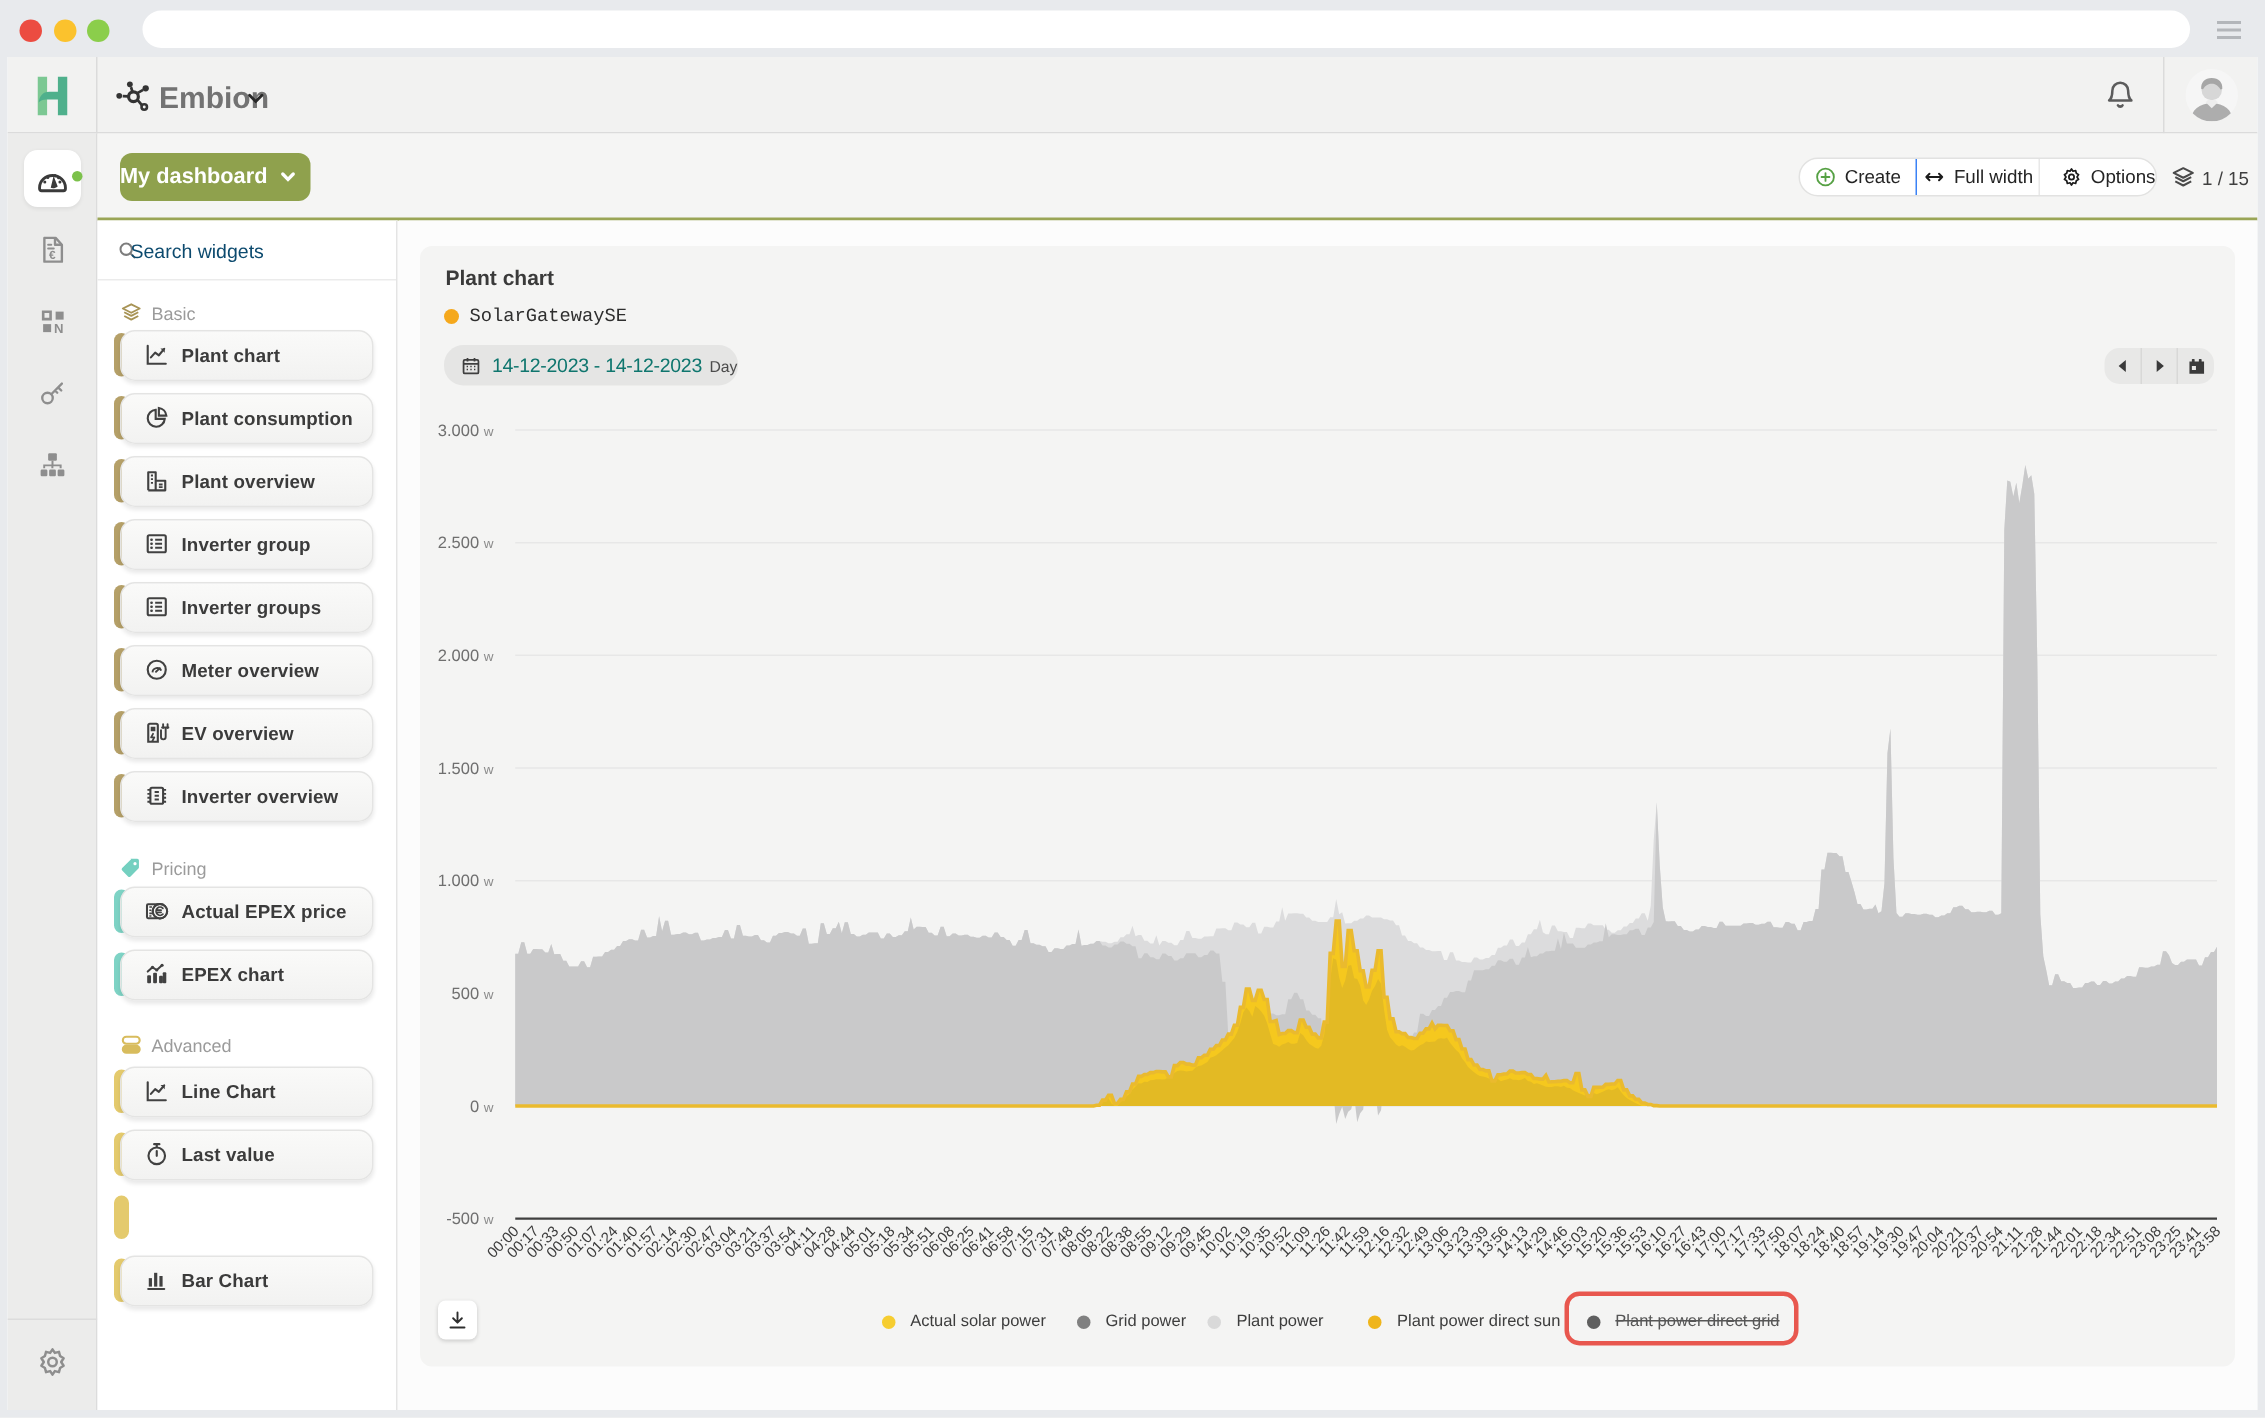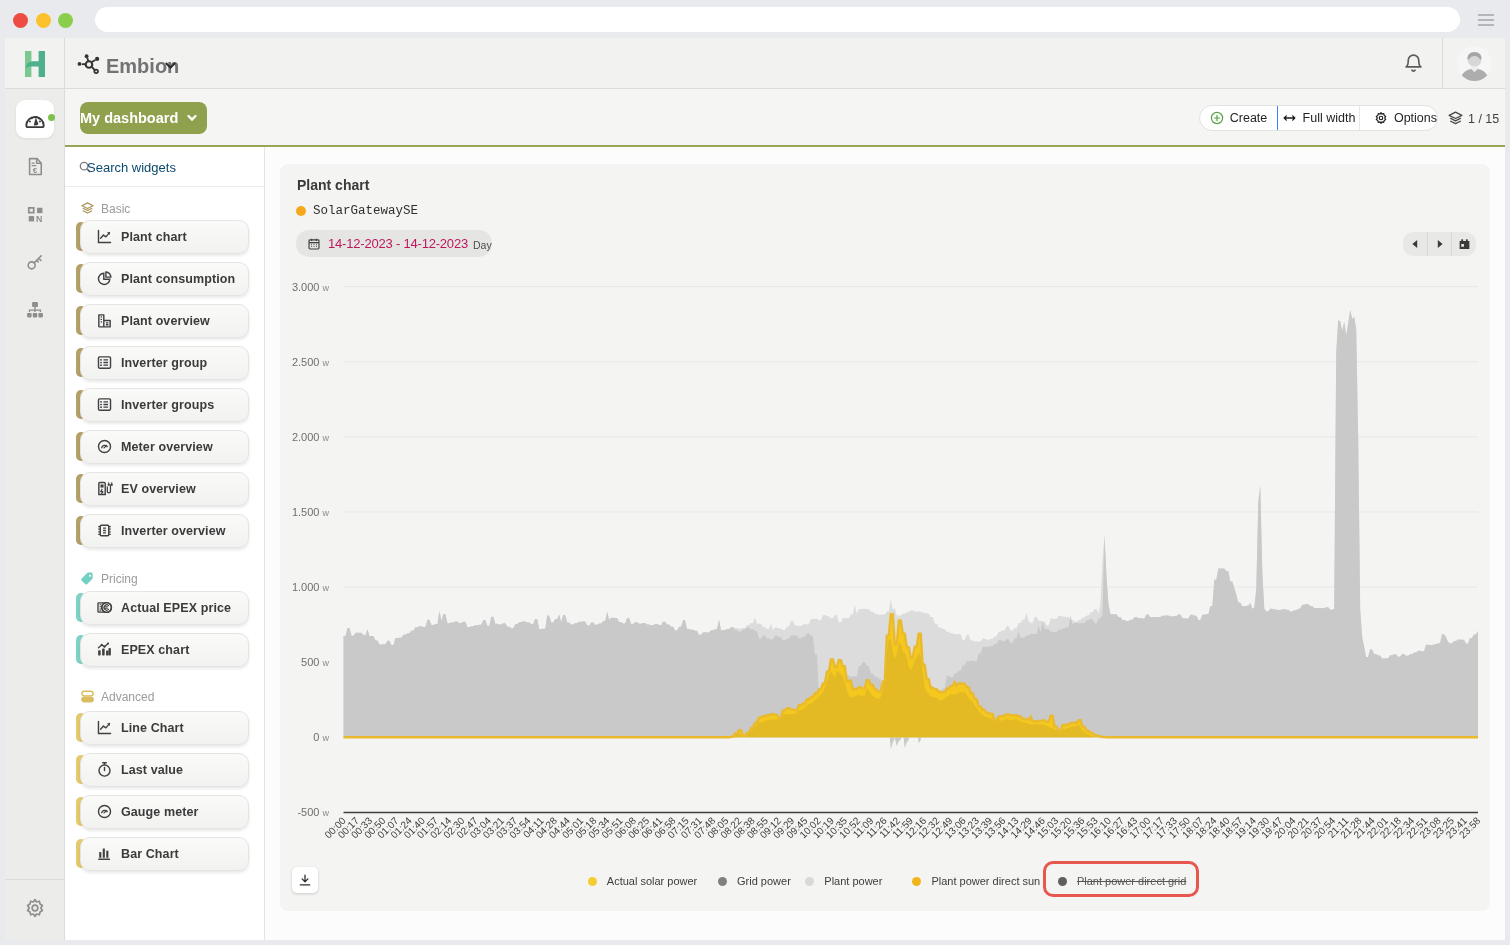--- a/index.html
+++ b/index.html
@@ -302,28 +302,20 @@
         <div class="card" style="top:752.5px">
  <svg width="17" height="17" viewBox="0 0 24 24" fill="none" stroke="#414141" stroke-width="2">
             <circle cx="12" cy="13.5" r="7.8"></circle>
             <path d="M12 9 v4.5" stroke-linecap="round"></path>
             <path d="M9.5 2.5 h5" stroke-linecap="round"></path>
             <path d="M12 2.8 v2.7"></path>
           </svg>
  <span class="lb">Last value</span>
         </div>
 <div class="accb" style="top:796.5px;background:#e4ca6d"></div>
-        <div class="card" style="top:794.5px">
- <svg width="17" height="17" viewBox="0 0 24 24" fill="none" stroke="#414141" stroke-width="2">
-            <circle cx="12" cy="12" r="8.5"></circle>
-            <path d="M8 14.5 a4.3 4.3 0 0 1 8.2 -1.6" stroke-width="1.8"></path>
-            <path d="M11.3 13.9 l3.6 -3.4" stroke-width="1.8" stroke-linecap="round"></path>
-          </svg>
- <span class="lb">Gauge meter</span>
-        </div>
 <div class="accb" style="top:838.5px;background:#e4ca6d"></div>
         <div class="card" style="top:836.5px">
  <svg width="17" height="17" viewBox="0 0 24 24" fill="#414141">
             <rect x="4.5" y="10" width="3" height="8"></rect>
             <rect x="9.5" y="5" width="3" height="13"></rect>
             <rect x="14.5" y="8" width="3" height="10"></rect>
             <rect x="3" y="19.2" width="17" height="1.9" rx="0.9"></rect>
           </svg>
  <span class="lb">Bar Chart</span>
         </div>
@@ -333,21 +325,21 @@
 <div class="abs" style="left:297px;top:177px;font-size:14px;font-weight:700;color:#3a3a3a">Plant chart</div>
 <div class="abs" style="left:296px;top:206px;width:10px;height:10px;border-radius:50%;background:#f5a81c"></div>
 <div class="abs" style="left:313px;top:204px;font-size:12.5px;font-family:'Liberation Mono',monospace;color:#2e2e2e">SolarGatewaySE</div>
 
 <div class="abs flex" style="left:296px;top:230px;width:196px;height:27px;background:#e5e5e4;border-radius:13px;padding-left:11px">
  <svg width="14" height="14" viewBox="0 0 24 24" fill="none" stroke="#3f3f3f" stroke-width="2">
             <rect x="3.5" y="5" width="17" height="15.5" rx="1.5"></rect>
             <path d="M3.5 9.5 h17 M8 2.8 v4 M16 2.8 v4"></path>
             <path d="M7 12.5 h1.6 M11.2 12.5 h1.6 M15.4 12.5 h1.6 M7 16 h1.6 M11.2 16 h1.6 M15.4 16 h1.6" stroke-width="1.7"></path>
           </svg>
- <span style="font-size:13px;color:#be185d;margin-left:7px;white-space:nowrap;letter-spacing:-0.2px">14-12-2023&nbsp;-&nbsp;14-12-2023</span>
+ <span style="font-size:13px;color:#0f766e;margin-left:7px;white-space:nowrap;letter-spacing:-0.2px">14-12-2023&nbsp;-&nbsp;14-12-2023</span>
  <span style="font-size:10.5px;color:#4c4c4c;margin-left:5px;margin-top:3px">Day</span>
 </div>
 
 <div class="abs flex" style="left:1403px;top:232px;width:73px;height:24px;background:#e8e8e7;border-radius:10px">
  <div class="flex" style="flex:1;justify-content:center;height:100%;border-right:1px solid #d8d8d7">
   <svg width="10" height="10" viewBox="0 0 10 10">
               <path d="M7.2 1 L2.4 5 L7.2 9 Z" fill="#3a3a3a"></path>
             </svg>
  </div>
  <div class="flex" style="flex:1;justify-content:center;height:100%;border-right:1px solid #d8d8d7">

